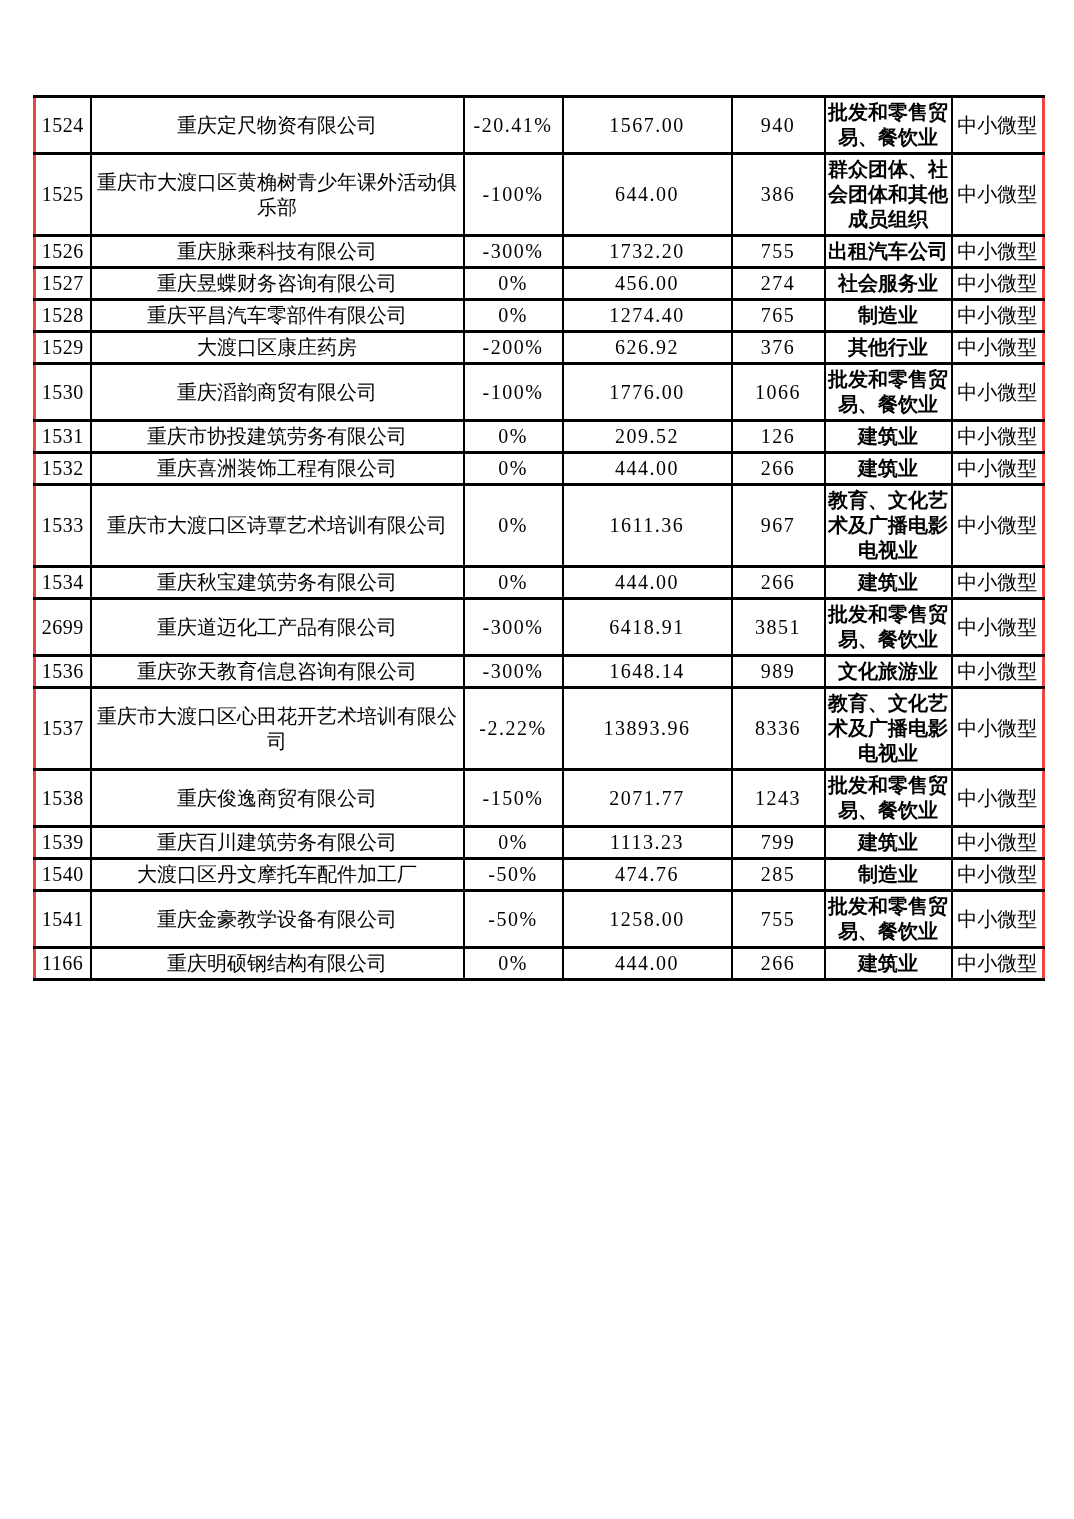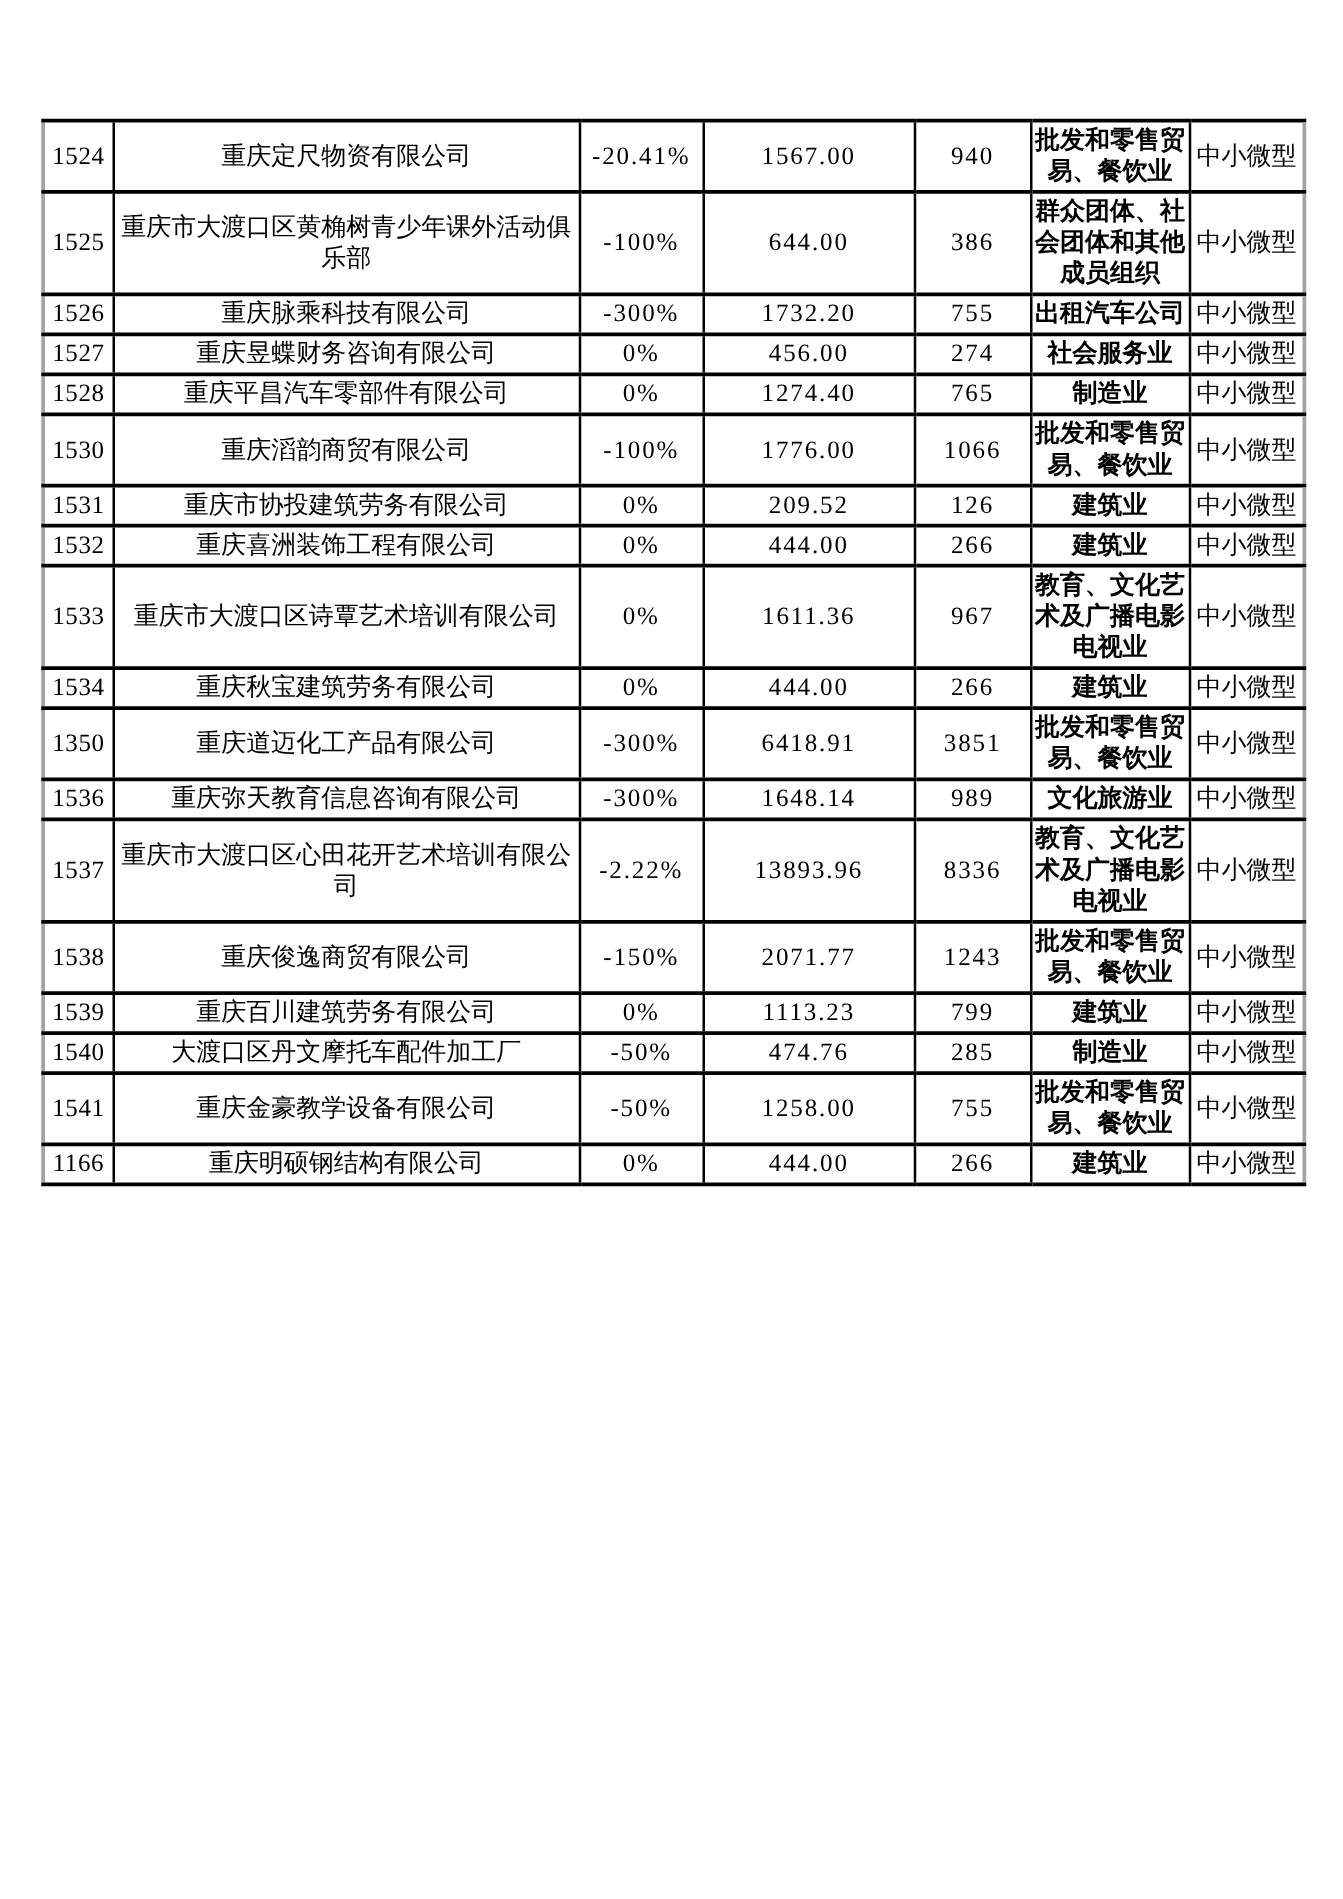--- a/index.html
+++ b/index.html
@@ -17,21 +17,21 @@
   }
   .table-wrap {
     position: absolute;
     left: 33px;
     top: 95px;
   }
   table.company-table {
     border-collapse: collapse;
     table-layout: fixed;
     width: 1009px;
-    border: 3px solid #a3a3a3;
+    border: 3px solid #ef4444;
   }
   table.company-table td {
     border: 2px solid #000;
     border-top-width: 3px;
     border-bottom-width: 3px;
     text-align: center;
     vertical-align: middle;
     font-size: 20px;
     line-height: 25px;
     padding: 2px 2px;
@@ -120,20 +120,29 @@
         <tr>
           <td class="col-id">1528</td>
           <td class="col-name">重庆平昌汽车零部件有限公司</td>
           <td class="col-pct">0%</td>
           <td class="col-value">1274.40</td>
           <td class="col-count">765</td>
           <td class="col-industry">制造业</td>
           <td class="col-size">中小微型</td>
         </tr>
         <tr>
+          <td class="col-id">1529</td>
+          <td class="col-name">大渡口区康庄药房</td>
+          <td class="col-pct">-200%</td>
+          <td class="col-value">626.92</td>
+          <td class="col-count">376</td>
+          <td class="col-industry">其他行业</td>
+          <td class="col-size">中小微型</td>
+        </tr>
+        <tr>
           <td class="col-id">1530</td>
           <td class="col-name">重庆滔韵商贸有限公司</td>
           <td class="col-pct">-100%</td>
           <td class="col-value">1776.00</td>
           <td class="col-count">1066</td>
           <td class="col-industry">批发和零售贸易、餐饮业</td>
           <td class="col-size">中小微型</td>
         </tr>
         <tr>
           <td class="col-id">1531</td>
@@ -165,21 +174,21 @@
         <tr>
           <td class="col-id">1534</td>
           <td class="col-name">重庆秋宝建筑劳务有限公司</td>
           <td class="col-pct">0%</td>
           <td class="col-value">444.00</td>
           <td class="col-count">266</td>
           <td class="col-industry">建筑业</td>
           <td class="col-size">中小微型</td>
         </tr>
         <tr>
-          <td class="col-id">1350</td>
+          <td class="col-id">2699</td>
           <td class="col-name">重庆道迈化工产品有限公司</td>
           <td class="col-pct">-300%</td>
           <td class="col-value">6418.91</td>
           <td class="col-count">3851</td>
           <td class="col-industry">批发和零售贸易、餐饮业</td>
           <td class="col-size">中小微型</td>
         </tr>
         <tr>
           <td class="col-id">1536</td>
           <td class="col-name">重庆弥天教育信息咨询有限公司</td>

